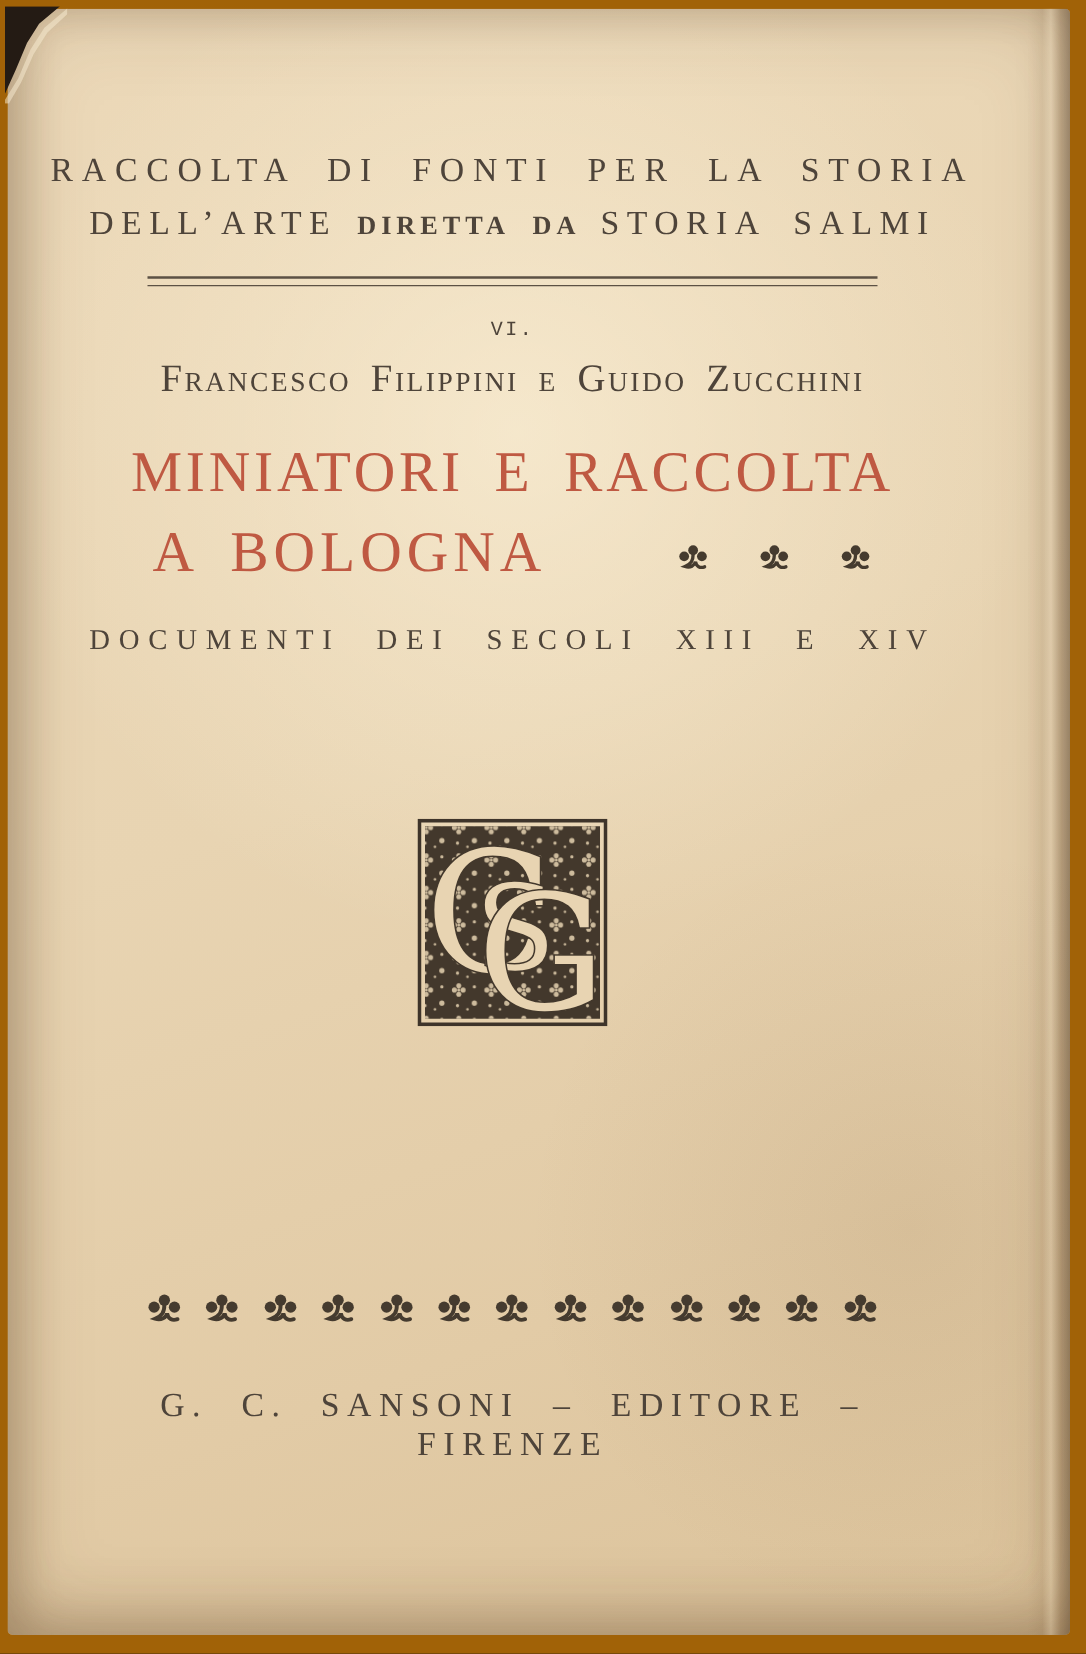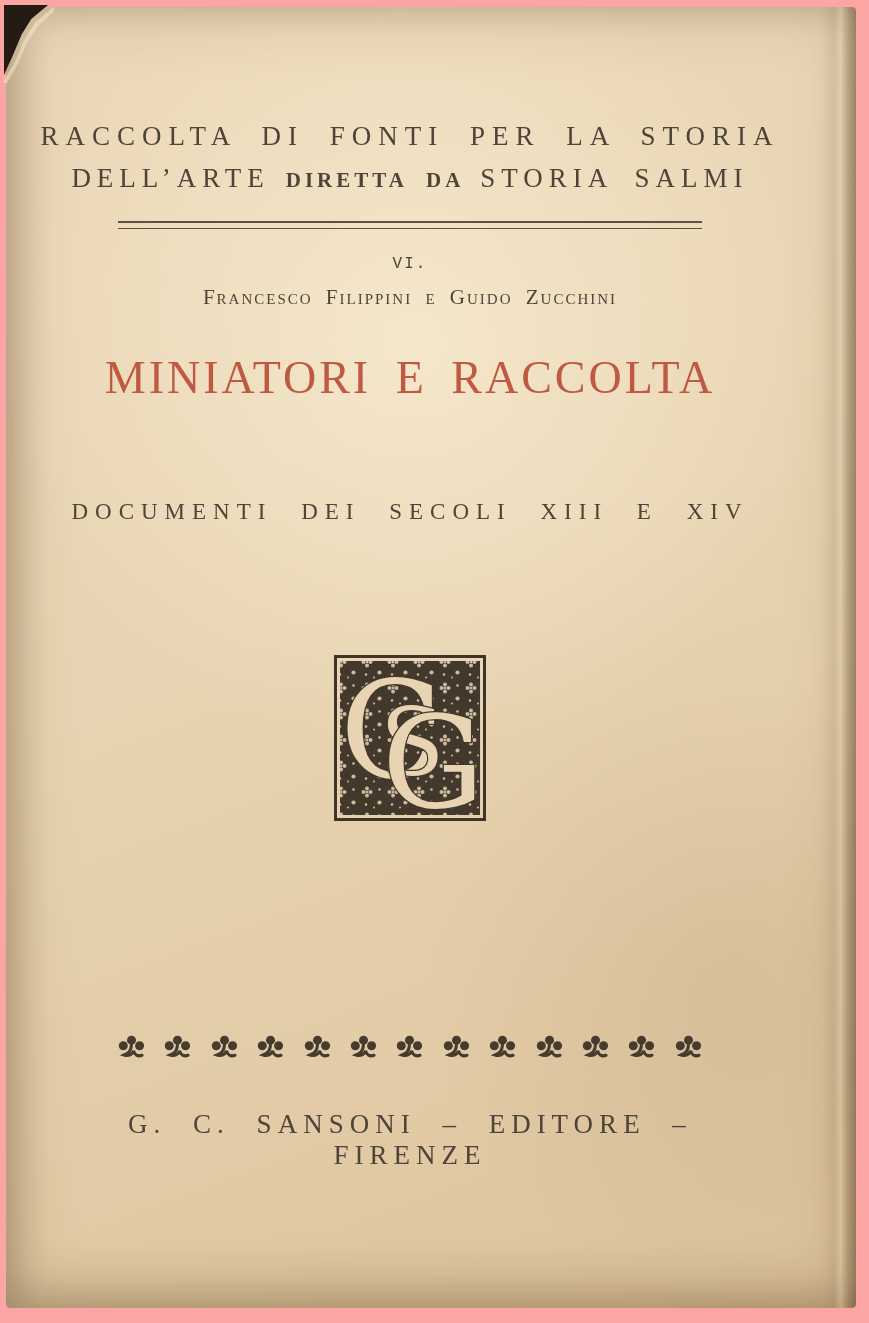--- a/index.html
+++ b/index.html
@@ -3,21 +3,21 @@
 <meta charset="utf-8">
 <style>
   html,body{margin:0;padding:0;}
   body{
     background:#241b14;
     font-family:"Liberation Serif", serif;
   }
   .photo{
     position:relative;
     width:869px;height:1323px;
-    background:#fca5a5;
+    background:#a16207;
     overflow:hidden;
   }
   
   .cover{
     position:absolute;
     left:6px;top:7px;right:13px;bottom:15px;
     border-radius:4px;
     background:
       radial-gradient(ellipse 70% 45% at 48% 26%, rgba(255,246,223,0.55), rgba(255,246,223,0) 70%),
       radial-gradient(ellipse 60% 40% at 85% 75%, rgba(120,85,45,0.10), rgba(120,85,45,0) 60%),
@@ -62,21 +62,21 @@
     top:156px;font-size:27px;letter-spacing:6px;word-spacing:10px;
   }
   .series-line2 .small{font-size:21px;letter-spacing:4px;margin:0 16px;font-weight:bold;}
   .rule-double{
     top:214px;left:50%;width:584px;height:5px;
     transform:translateX(-50%);
     border-top:2px solid #5c5144;border-bottom:1px solid #5c5144;
   }
   .volume{top:248px;font-size:16px;letter-spacing:2px;font-family:Liberation Mono, monospace;}
   .authors{
-    top:278px;font-size:21px;letter-spacing:2px;word-spacing:6px;
+    top:278px;font-size:31px;letter-spacing:2px;word-spacing:6px;
     font-variant:small-caps;
   }
   .title-line1{
     top:344px;font-size:46px;letter-spacing:3px;word-spacing:10px;
     color:#bf5942;
   }
   .title-line2{
     top:412px;left:50%;width:576px;transform:translateX(-50%);
     display:flex;align-items:flex-end;justify-content:space-between;
   }
@@ -124,20 +124,34 @@
       </div>
 
       <div class="rule-double"></div>
 
       <div class="volume">VI.</div>
 
       <div class="authors">Francesco Filippini e Guido Zucchini</div>
 
       <div class="title-line1">MINIATORI E RACCOLTA</div>
 
+      <div class="title-line2">
+        <span class="title-text">A BOLOGNA</span>
+        <span class="orn-group" style="display:flex;gap:38px;align-items:flex-end;">
+          <svg class="fleuron">
+              <use href="#fleuron-glyph"></use>
+            </svg>
+        <svg class="fleuron">
+              <use href="#fleuron-glyph"></use>
+            </svg>
+            <svg class="fleuron">
+              <use href="#fleuron-glyph"></use>
+            </svg>
+          </span>
+      </div>
 
       <div class="subtitle">DOCUMENTI DEI SECOLI XIII E XIV</div>
 
       <div class="emblem-wrap">
         <svg width="152" height="166" viewBox="0 0 152 166" xmlns="http://www.w3.org/2000/svg">
           <defs>
             <pattern id="floral" width="26" height="26" patternUnits="userSpaceOnUse">
               <g fill="#e6d2b0" opacity="0.85">
                 <circle cx="7" cy="3.5" r="2"></circle>
                 <circle cx="3.5" cy="7" r="2"></circle>

